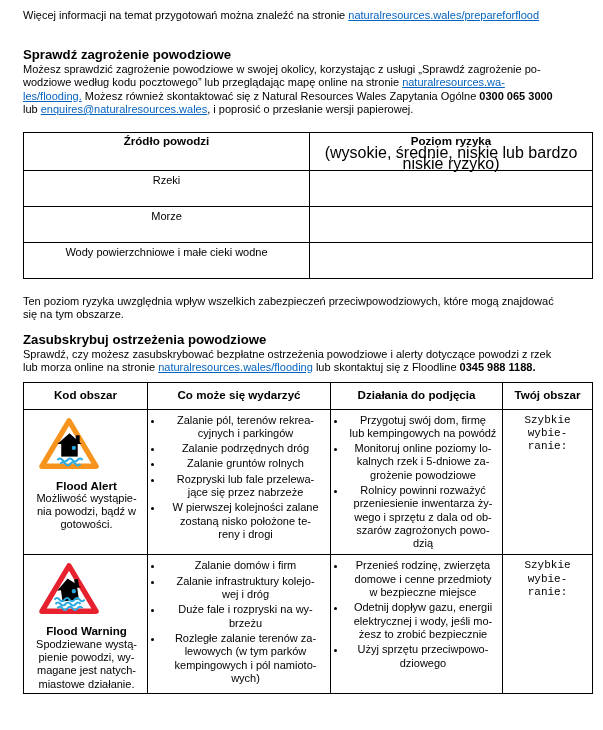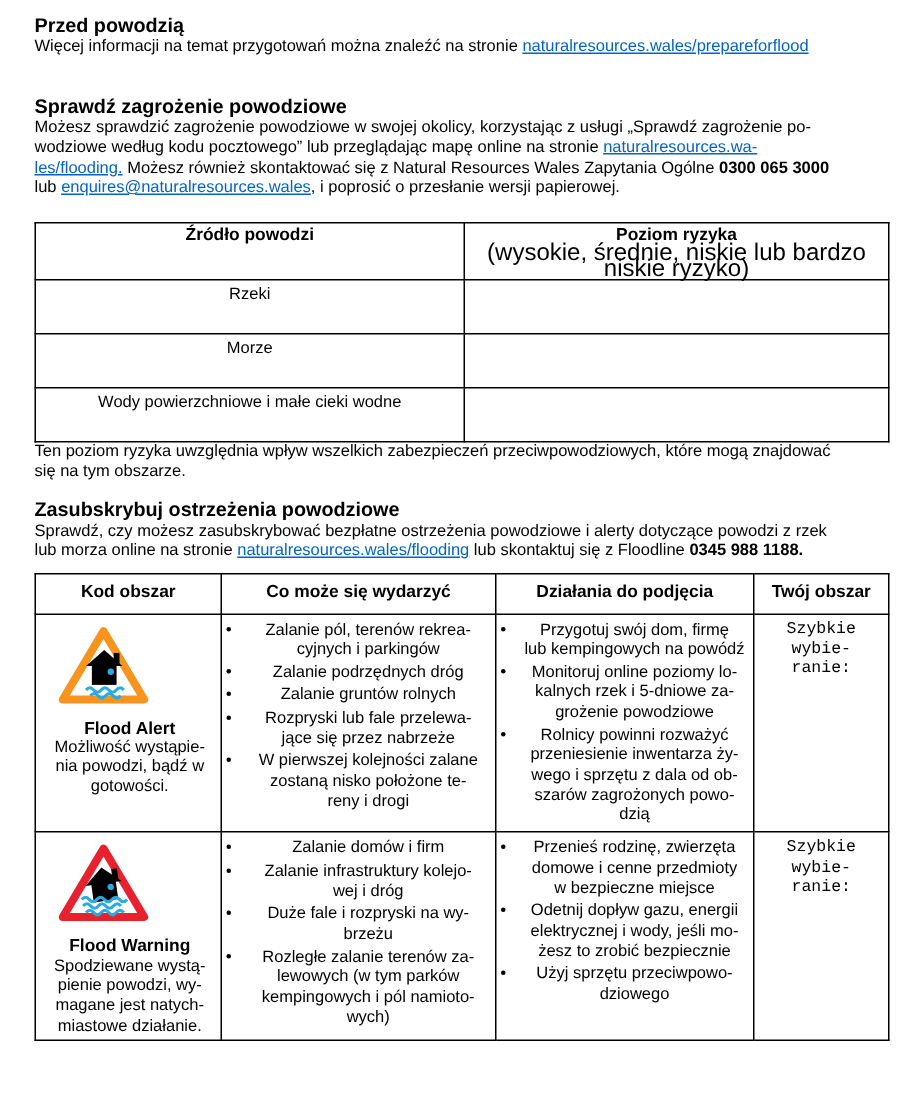--- a/index.html
+++ b/index.html
@@ -21,21 +21,21 @@
   table { border-collapse:collapse; table-layout:fixed; margin-top:15px; }
   td, th { border:1.5px solid #000; vertical-align:top; text-align:center; font-weight:normal; }
 
   
   .risk-table { width:569px; }
   .risk-table th { padding:2px 6px 1px; }
   .risk-table td { padding:3px 6px; height:29px; font-size:11px; }
   .h-main { font-size:11.6px; font-weight:bold; line-height:12px; }
   .h-sub  { font-size:16px; font-weight:normal; line-height:11px; }
 
-  .risk-note { }
+  .risk-note { margin-top:16px; }
   .sub-head { margin-top:10px; }
 
   
   .codes-table { width:569px; margin-top:7px; }
   .codes-table th { padding:5px 5px 4px; font-size:11.6px; font-weight:bold; height:17px; vertical-align:top; }
   .codes-table td { padding:3px 3px 2px 3px; font-size:11px; line-height:13.3px; }
   .codes-table ul { margin:1px 0 0; padding-left:13px; }
   .codes-table li { margin:0 0 2px; white-space:pre-line; }
   .code-cell { padding:5px 4px 2px 6px !important; }
   .code-icon { margin:0 0 4px 8px; display:block; }
@@ -43,21 +43,20 @@
   .code-desc { white-space:pre-line; }
   .area-cell { white-space:pre-line; padding-top:4px !important;font-family:Liberation Mono, monospace; }
   .row1 { height:141px; } .row2 { height:133px; }
 </style>
 </head>
 <body>
 
 <div class="page">
 
 
-  <h2>Przed powodzią</h2>
   <p><span>Więcej informacji na temat przygotowań można znaleźć na stronie </span><a href="#" class="lnk">naturalresources.wales/prepareforflood</a></p>
 
   <h2 class="sp24">Sprawdź zagrożenie powodziowe</h2>
   <p><span>Możesz sprawdzić zagrożenie powodziowe w swojej okolicy, korzystając z usługi „Sprawdź zagrożenie po-</span><br><span>wodziowe według kodu pocztowego” lub przeglądając mapę online na stronie </span><a href="#" class="lnk">naturalresources.wa-</a><br><a href="#" class="lnk">les/flooding.</a><span> Możesz również skontaktować się z Natural Resources Wales Zapytania Ogólne </span><b>0300 065 3000</b><br><span>lub </span><a href="#" class="lnk">enquires@naturalresources.wales</a><span>, i poprosić o przesłanie wersji papierowej.</span></p>
 
   <table class="risk-table">
     <colgroup>
         <col style="width:286px">
         <col style="width:283px">
       </colgroup>

